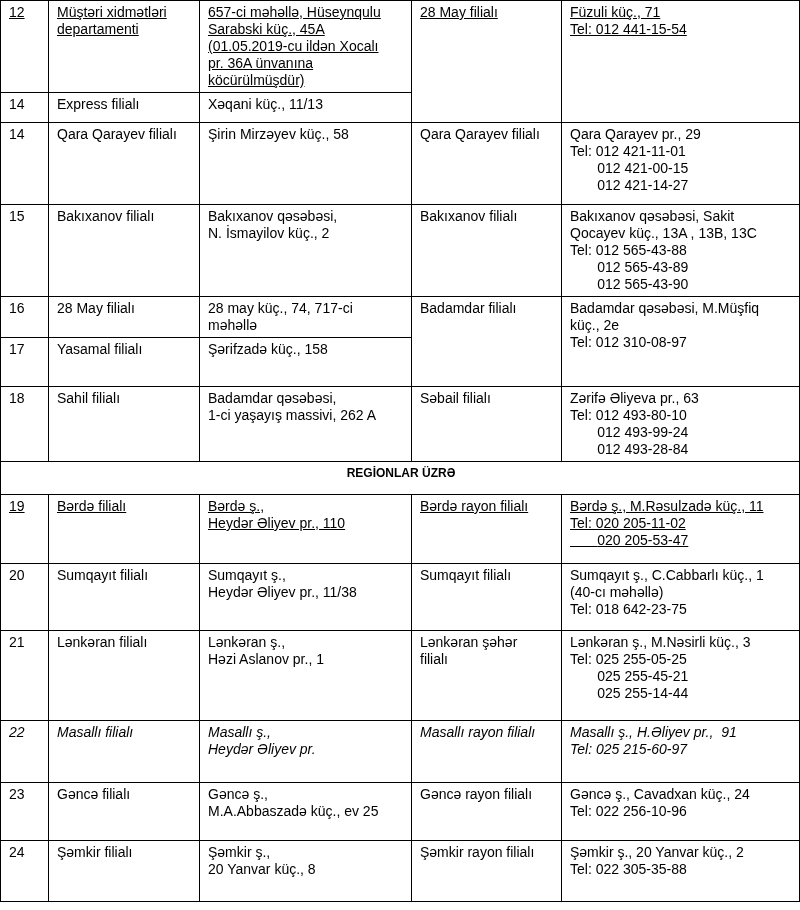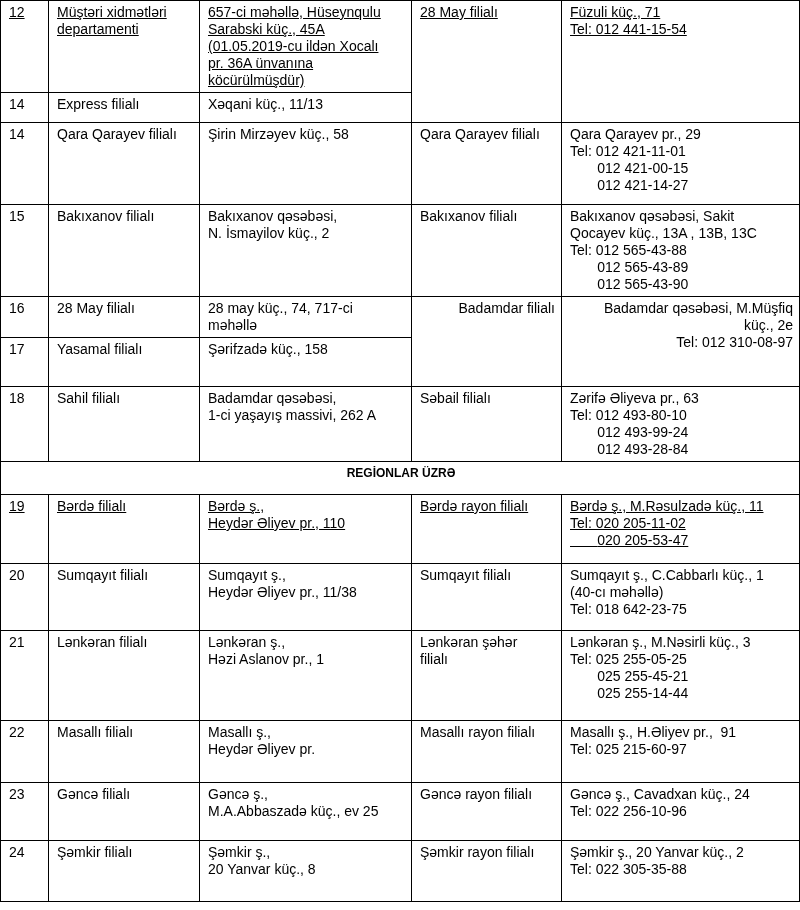--- a/index.html
+++ b/index.html
@@ -15,21 +15,21 @@
   }
   table.dir td{
     border:1.5px solid #000;
     vertical-align:top;
     padding:3px 6px 3px 8px;
     white-space:pre-wrap;
     word-wrap:break-word;
   }
   td.no-top{border-top:none;}
   td.pad-top{padding-top:16px;}
-  td.v-mid{vertical-align:middle;text-align:right;}
+  td.v-mid{vertical-align:middle;}
   td.section{
     font-weight:bold;
     text-align:center;
     vertical-align:middle;
     font-size:12px;
     padding:4px;
     white-space:normal;
   }
   col.c-no{width:48px;}
   col.c-name{width:151px;}
@@ -155,21 +155,21 @@
       <td>Lənkəran ş.,
 Həzi Aslanov pr., 1</td>
       <td>Lənkəran şəhər
 filialı</td>
       <td>Lənkəran ş., M.Nəsirli küç., 3
 Tel: 025 255-05-25
        025 255-45-21
        025 255-14-44</td>
     </tr>
 
-    <tr style="height:62px;">
+    <tr style="height:62px;font-style:italic;">
       <td>22</td>
       <td>Masallı filialı</td>
       <td>Masallı ş.,
 Heydər Əliyev pr.</td>
       <td>Masallı rayon filialı</td>
       <td>Masallı ş., H.Əliyev pr.,  91
 Tel: 025 215-60-97</td>
     </tr>
 
     <tr style="height:58px;margin-left:17px;">

